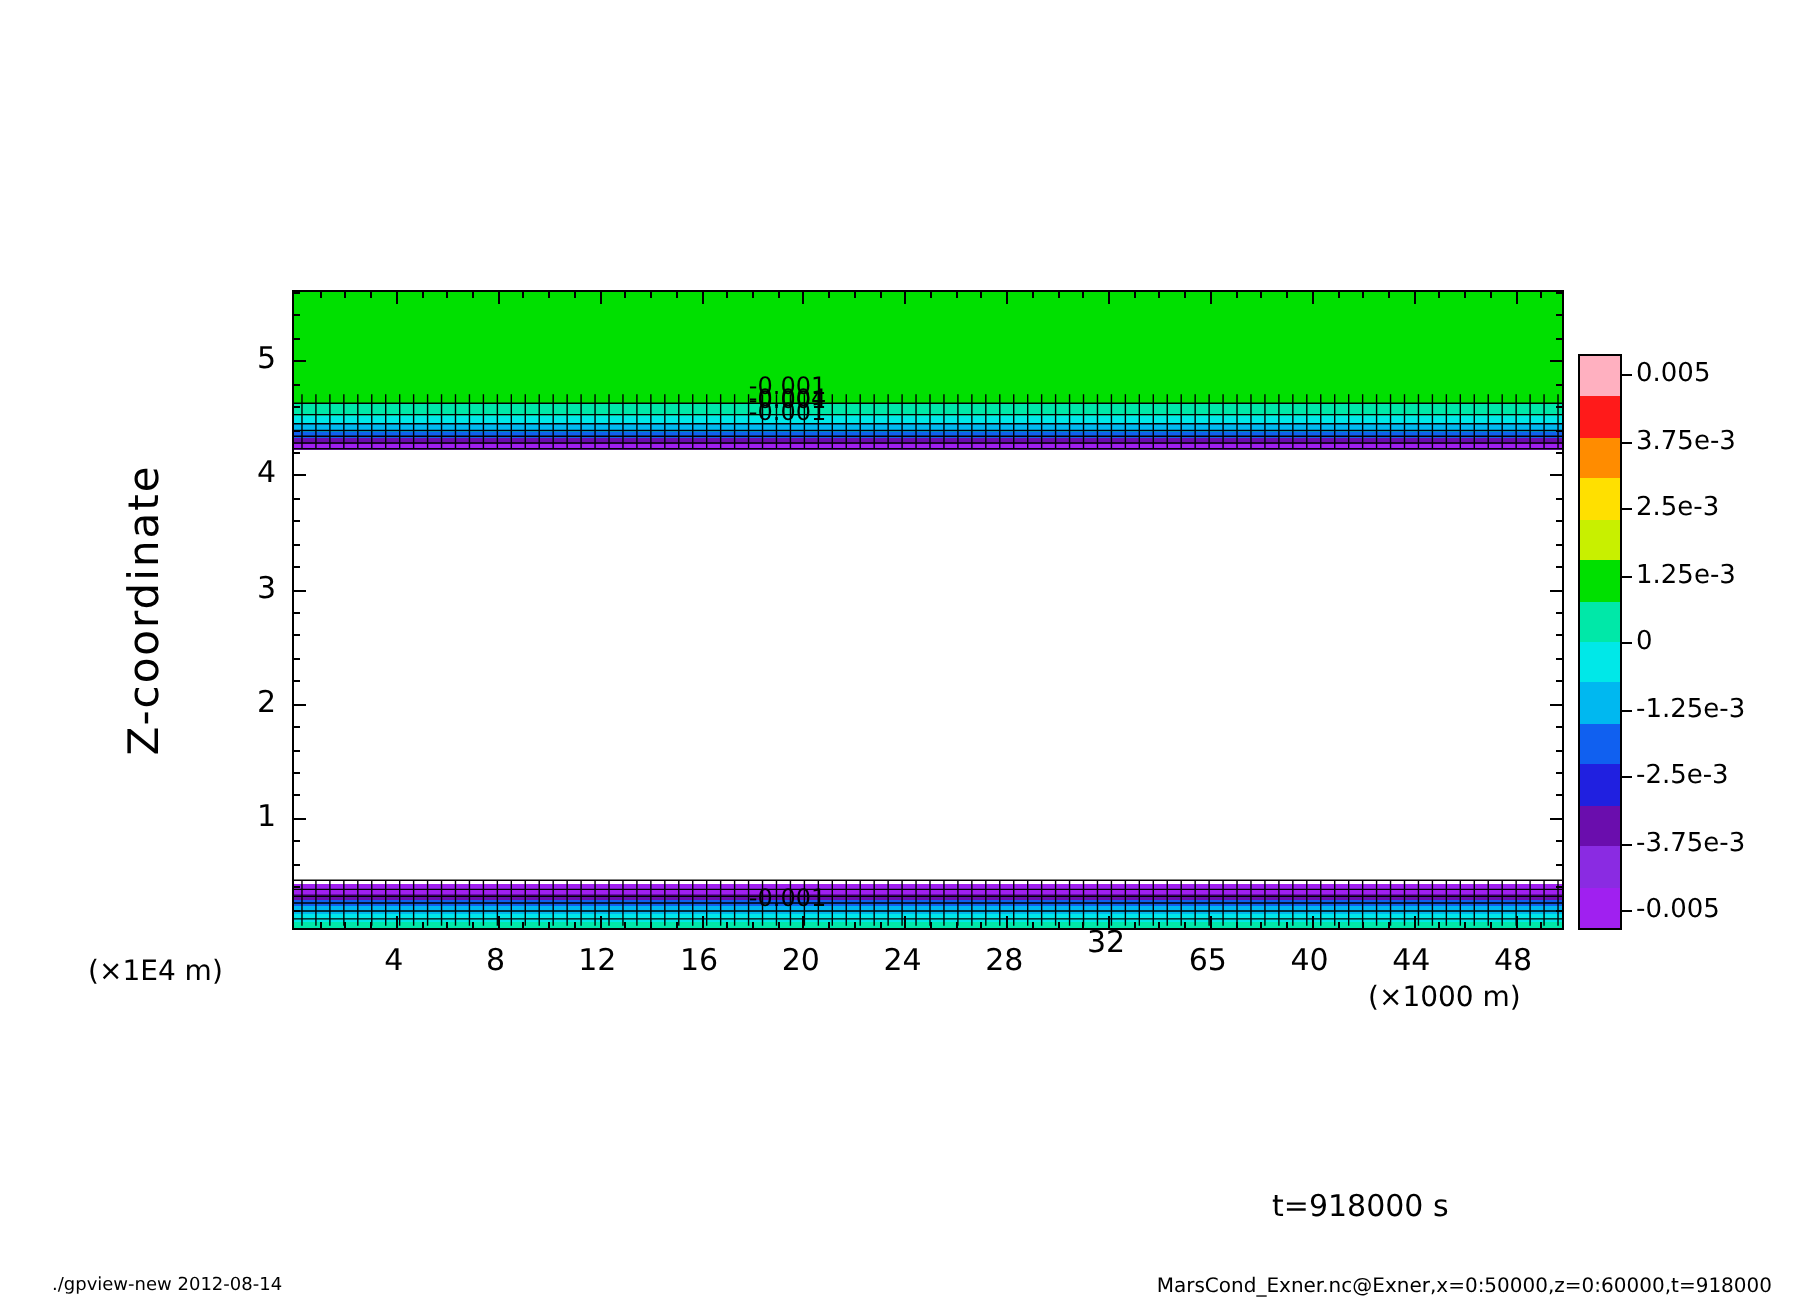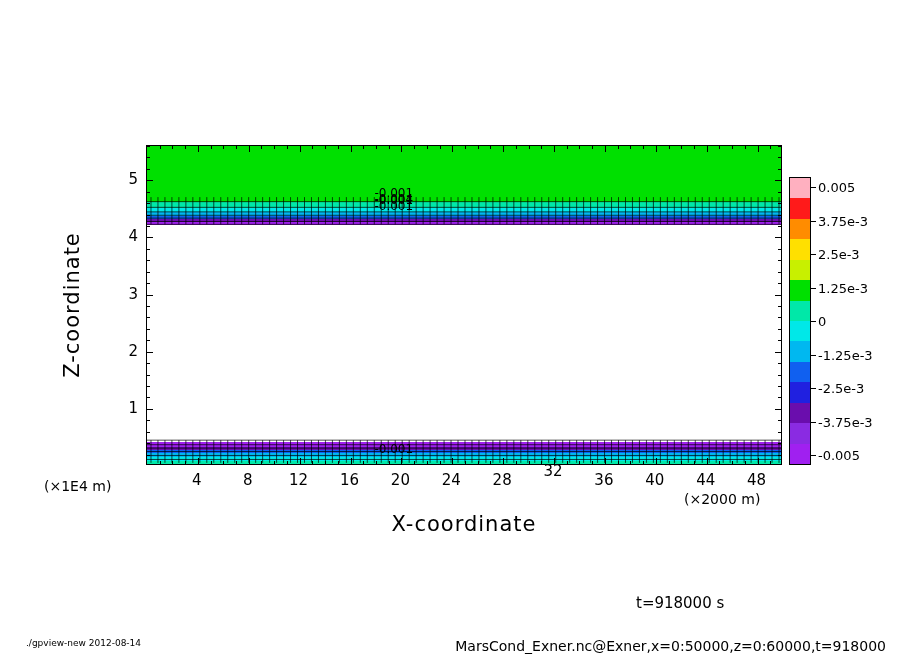--- a/index.html
+++ b/index.html
@@ -185,21 +185,21 @@
     position: absolute;
     left: 26px;
     top: 638px;
     font-size: 9px;
     color: #000;
   }
   #footer-right {
     position: absolute;
     right: 18px;
     top: 638px;
-    font-size: 14px;
+    font-size: 10px;
     color: #000;
     text-align: left;
     padding-left: 32px;
   }
 </style>
 </head>
 <body>
 
 <div id="stage">
 
@@ -585,36 +585,35 @@
 
   <div id="xticks-layer">
       <div class="xticklabel" style="left: 196.88px; top: 471px;">4</div>
       <div class="xticklabel" style="left: 247.76px; top: 471px;">8</div>
       <div class="xticklabel" style="left: 298.64px; top: 471px;">12</div>
       <div class="xticklabel" style="left: 349.52px; top: 471px;">16</div>
       <div class="xticklabel" style="left: 400.4px; top: 471px;">20</div>
       <div class="xticklabel" style="left: 451.28px; top: 471px;">24</div>
       <div class="xticklabel" style="left: 502.16px; top: 471px;">28</div>
       <div class="xticklabel" style="left: 553.04px; top: 462px;">32</div>
-      <div class="xticklabel" style="left: 603.92px; top: 471px;">36</div>
+      <div class="xticklabel" style="left: 603.92px; top: 471px;">65</div>
       <div class="xticklabel" style="left: 654.8px; top: 471px;">40</div>
       <div class="xticklabel" style="left: 705.68px; top: 471px;">44</div>
       <div class="xticklabel" style="left: 756.56px; top: 471px;">48</div>
     </div>
   <div id="yticks-layer">
       <div class="yticklabel" style="left: 120px; width: 18px; top: 407.857px;">1</div>
       <div class="yticklabel" style="left: 120px; width: 18px; top: 350.714px;">2</div>
       <div class="yticklabel" style="left: 120px; width: 18px; top: 293.571px;">3</div>
       <div class="yticklabel" style="left: 120px; width: 18px; top: 236.429px;">4</div>
       <div class="yticklabel" style="left: 120px; width: 18px; top: 179.286px;">5</div>
     </div>
 
-  <div id="xlabel">X-coordinate</div>
   <div id="ylabel">Z-coordinate</div>
-  <div id="xunit">(×2000 m)</div>
+  <div id="xunit">(×1000 m)</div>
   <div id="yunit">(×1E4 m)</div>
 
   <div id="colorbar">
       <div class="cb-cell" style="top: 0px; height: 21.0286px; background: rgb(255, 176, 192);"></div>
       <div class="cb-cell" style="top: 20.4286px; height: 21.0286px; background: rgb(255, 26, 26);"></div>
       <div class="cb-cell" style="top: 40.8571px; height: 21.0286px; background: rgb(255, 140, 0);"></div>
       <div class="cb-cell" style="top: 61.2857px; height: 21.0286px; background: rgb(255, 224, 0);"></div>
       <div class="cb-cell" style="top: 81.7143px; height: 21.0286px; background: rgb(200, 240, 0);"></div>
       <div class="cb-cell" style="top: 102.143px; height: 21.0286px; background: rgb(0, 224, 0);"></div>
       <div class="cb-cell" style="top: 122.571px; height: 21.0286px; background: rgb(0, 232, 168);"></div>

